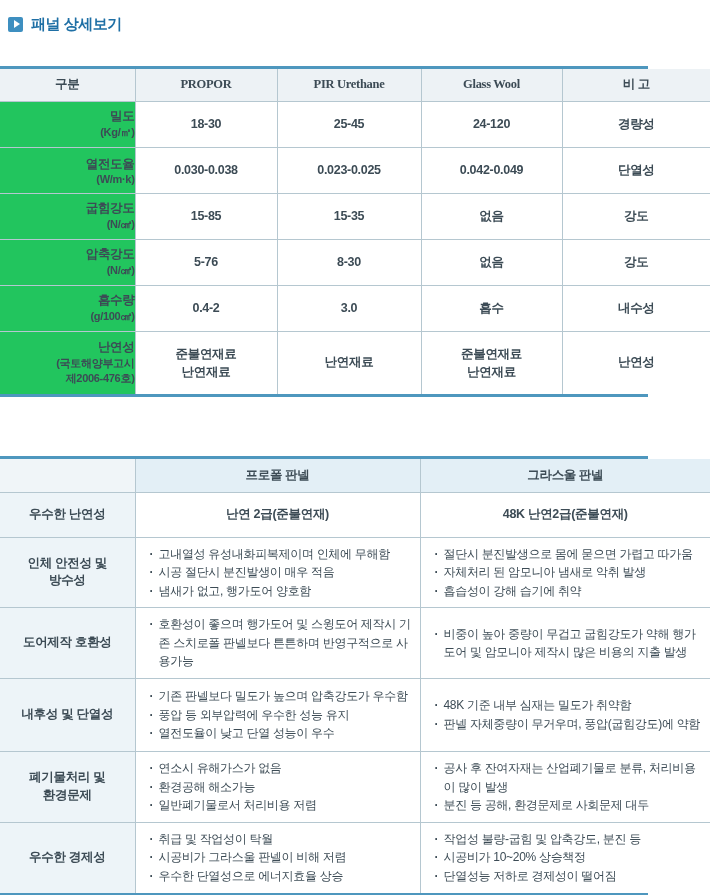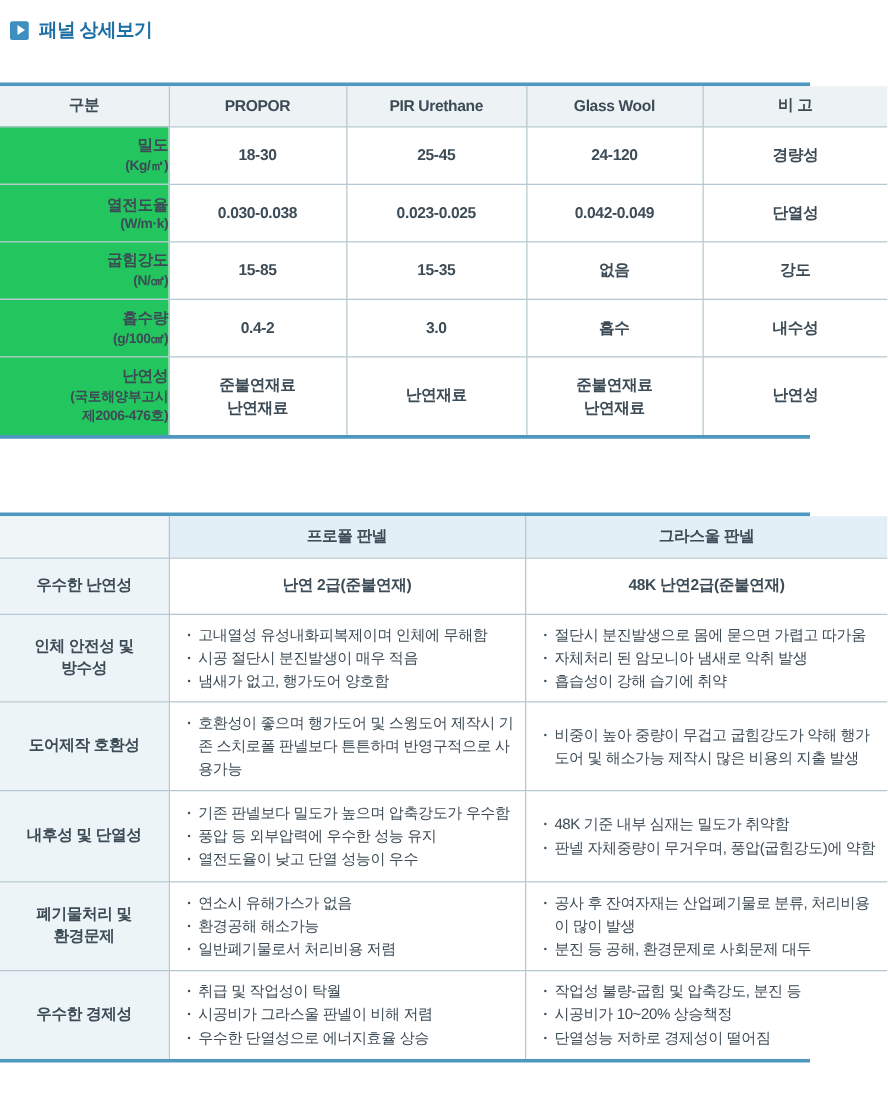--- a/index.html
+++ b/index.html
@@ -14,21 +14,21 @@
   .play-ico::after { content:""; display:block; width:0; height:0;
               border-left:6px solid #fff; border-top:4px solid transparent;
               border-bottom:4px solid transparent; margin-left:2px; }
   .page-title { font-size:15px; font-weight:bold; color:#1e6fa5; letter-spacing:-0.5px; }
 
   
   .tbl-wrap { border-top:3px solid #4e97be; border-bottom:3px solid #4e97be; }
   table { width:710px; border-collapse:collapse; table-layout:fixed; }
   td, th { border:1px solid #b5c7d0; font-size:12.5px; vertical-align:middle;
            text-align:center; font-weight:600; letter-spacing:-0.3px; }
-  tr:first-child td, tr:first-child th { border-top:none; }
+  tr:first-child td, tr:first-child th { border-top:none;font-family:Liberation Serif, serif; }
   tr:last-child td { border-bottom:none; }
   td:first-child, th:first-child { border-left:none; }
   td:last-child, th:last-child { border-right:none; }
 
   
   .tbl1 { margin-top:28px; }
   .tbl1 th { background:#edf2f5; height:32px; font-weight:bold; }
   .tbl1 td { background:#ffffff; }
   .tbl1 td.rowlabel { background:#22c55e;text-align:right; }
   .tbl1 tr.r { height:46px; }
@@ -106,20 +106,30 @@
           <div>굽힘강도</div>
           <div class="unit">(N/㎠)</div>
         </td>
         <td>15-85</td>
         <td>15-35</td>
         <td>없음</td>
         <td>강도</td>
       </tr>
       <tr class="r">
         <td class="rowlabel">
+          <div>압축강도</div>
+          <div class="unit">(N/㎠)</div>
+        </td>
+        <td>5-76</td>
+        <td>8-30</td>
+        <td>없음</td>
+        <td>강도</td>
+      </tr>
+      <tr class="r">
+        <td class="rowlabel">
           <div>흡수량</div>
           <div class="unit">(g/100㎠)</div>
         </td>
         <td>0.4-2</td>
         <td>3.0</td>
         <td>흡수</td>
         <td>내수성</td>
       </tr>
       <tr class="r-tall">
         <td class="rowlabel">
@@ -169,21 +179,21 @@
           <div class="bullet">자체처리 된 암모니아 냄새로 악취 발생</div>
           <div class="bullet">흡습성이 강해 습기에 취약</div>
         </td>
       </tr>
       <tr class="r3">
         <td class="rowlabel">도어제작 호환성</td>
         <td class="bullets">
           <div class="bullet">호환성이 좋으며 행가도어 및 스윙도어 제작시 기존 스치로폴 판넬보다 튼튼하며 반영구적으로 사용가능</div>
         </td>
         <td class="bullets">
-          <div class="bullet">비중이 높아 중량이 무겁고 굽힘강도가 약해 행가도어 및 해소가능 제작시 많은 비용의 지출 발생</div>
+          <div class="bullet">비중이 높아 중량이 무겁고 굽힘강도가 약해 행가도어 및 암모니아 제작시 많은 비용의 지출 발생</div>
         </td>
       </tr>
       <tr class="r4">
         <td class="rowlabel">내후성 및 단열성</td>
         <td class="bullets">
           <div class="bullet">기존 판넬보다 밀도가 높으며 압축강도가 우수함</div>
           <div class="bullet">풍압 등 외부압력에 우수한 성능 유지</div>
           <div class="bullet">열전도율이 낮고 단열 성능이 우수</div>
         </td>
         <td class="bullets">

